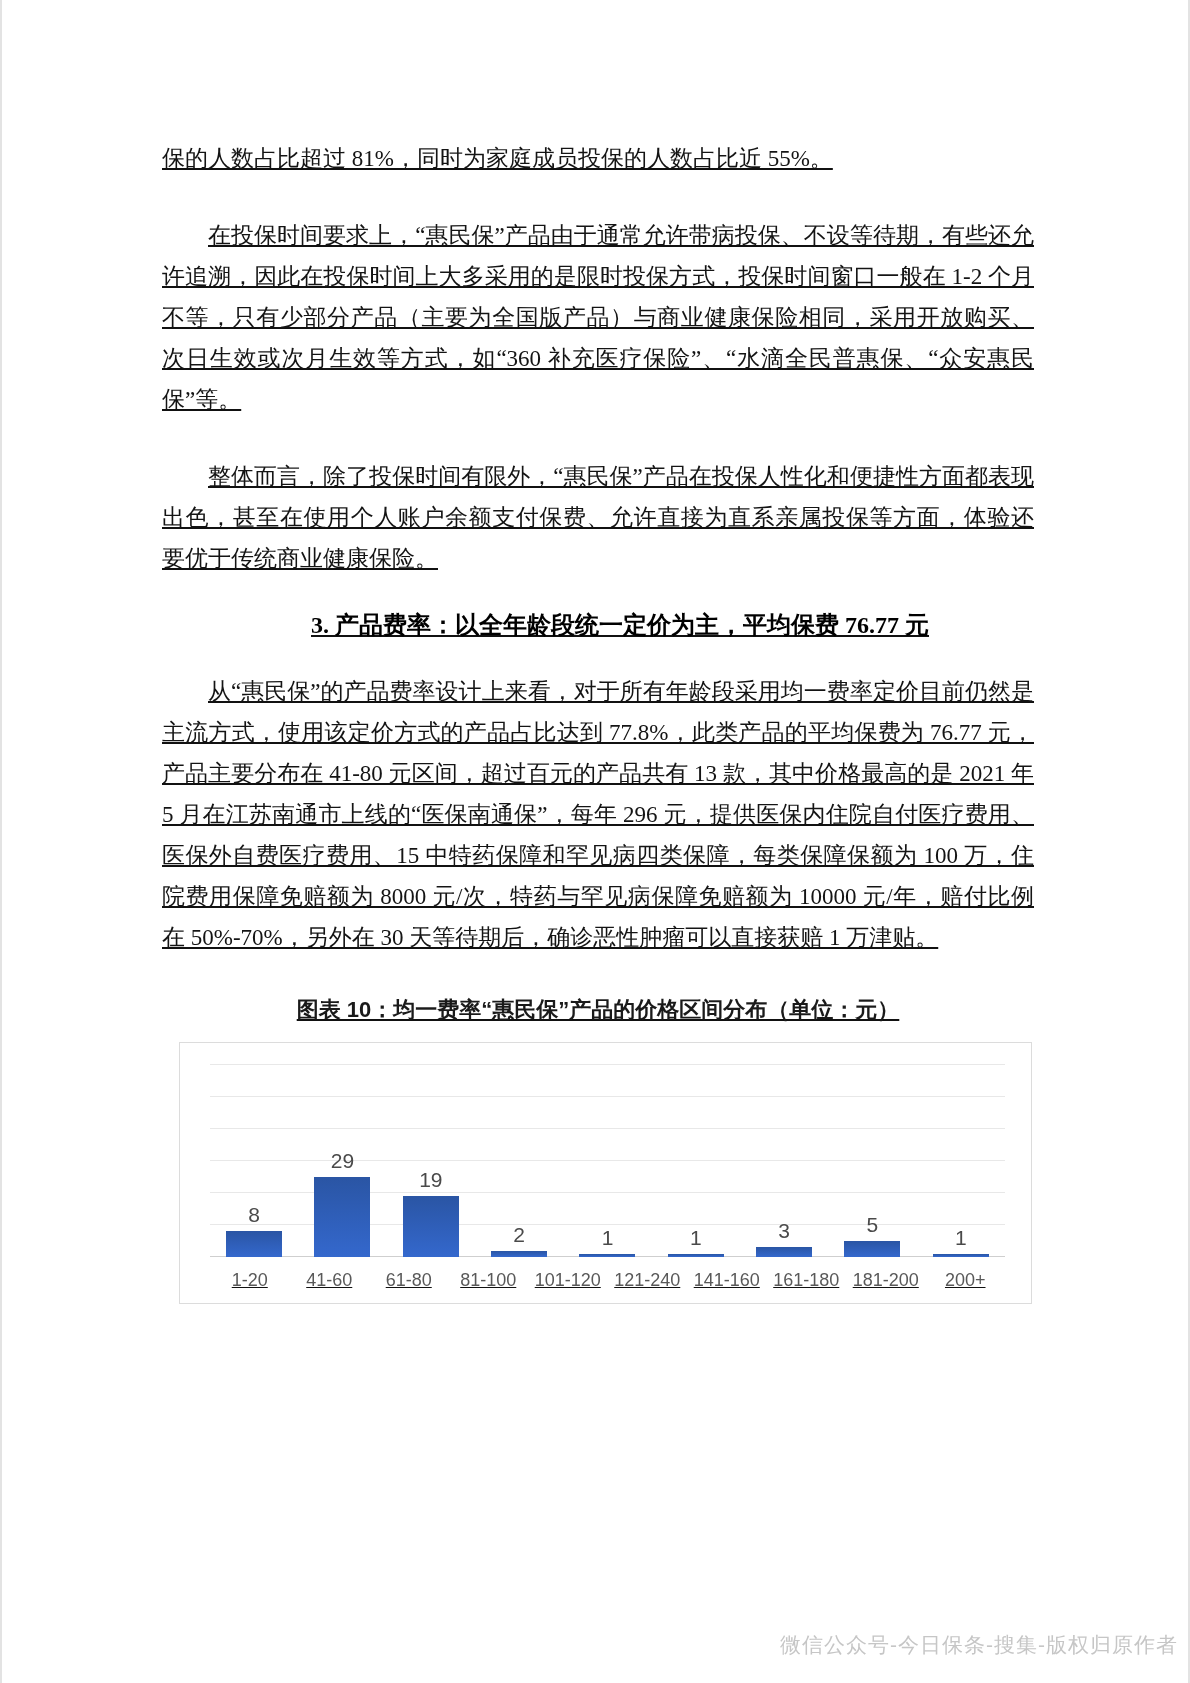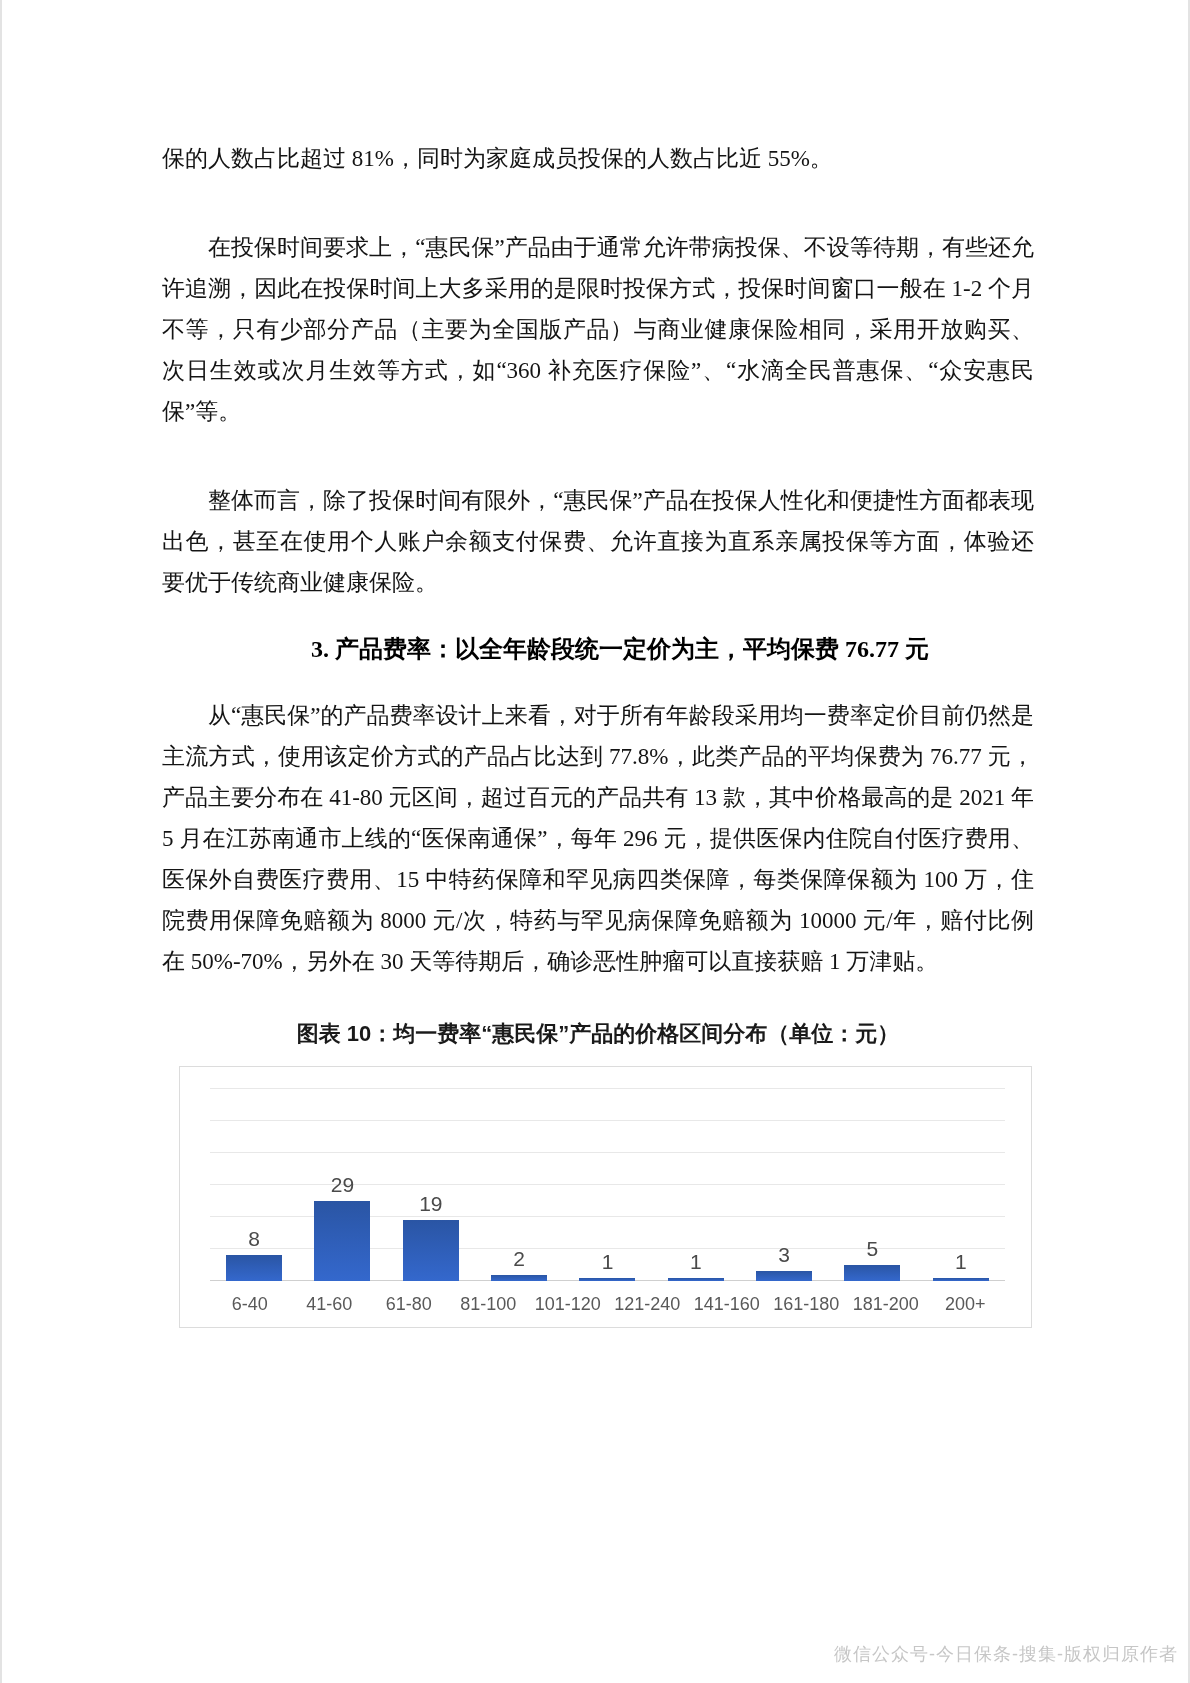--- a/index.html
+++ b/index.html
@@ -8,29 +8,30 @@
     position: relative;
     background: #ffffff;
     overflow: hidden;
     font-family: "Liberation Serif", "DejaVu Serif", serif;
     color: #111111;
     border-left: 2px solid #e3e3e3;
     border-right: 2px solid #e3e3e3;
   }
   .content {
     padding: 138px 154px 0 160px;
+    text-decoration: underline;
   }
   .para {
     font-size: 23px;
     line-height: 41px;
     text-align: justify;
     color: #141414;
   }
   .para.indent { text-indent: 2em; }
-  .para + .para { margin-top: 48px; }
+  .para + .para { margin-top: 36px; }
   .p2 { margin-top: 40px; }
   .p3 { margin-top: 28px; }
   .section-heading {
     margin-top: 26px;
     padding-left: 44px;
     font-size: 24px;
     line-height: 41px;
     font-weight: bold;
     color: #000000;
     text-align: center;
@@ -98,23 +99,23 @@
   }
   .x-label {
     flex: 1;
     text-align: center;
     white-space: nowrap;
   }
   .p5 { margin-top: 46px; }
   .watermark {
     position: absolute;
     right: 10px;
-    bottom: 17px;
-    font-family: "Liberation Sans", "DejaVu Sans", sans-serif;
-    font-size: 18px;
+    bottom: 24px;
+    font-family: "Liberation Sans", "DejaVu Sans", sans-serif;
+    font-size: 21px;
     color: #c6c6c6;
     letter-spacing: 1px;
   }
 </style>
 </head>
 <body>
 
 <div class="content">
 
   <p class="para p1">保的人数占比超过 81%，同时为家庭成员投保的人数占比近 55%。</p>
@@ -173,21 +174,21 @@
             <div class="bar-value">5</div>
             <div class="bar-rect" style="height: 16px; background: linear-gradient(rgb(42, 85, 164) 0%, rgb(52, 104, 205) 100%);"></div>
           </div>
           <div class="bar-cell">
             <div class="bar-value">1</div>
             <div class="bar-rect" style="height: 3.2px; background: linear-gradient(rgb(42, 85, 164) 0%, rgb(52, 104, 205) 100%);"></div>
           </div>
         </div>
     </div>
     <div class="x-labels" id="x-labels">
-        <div class="x-label">6-40</div>
+        <div class="x-label">1-20</div>
         <div class="x-label">41-60</div>
         <div class="x-label">61-80</div>
         <div class="x-label">81-100</div>
         <div class="x-label">101-120</div>
         <div class="x-label">121-240</div>
         <div class="x-label">141-160</div>
         <div class="x-label">161-180</div>
         <div class="x-label">181-200</div>
         <div class="x-label">200+</div>
       </div>

